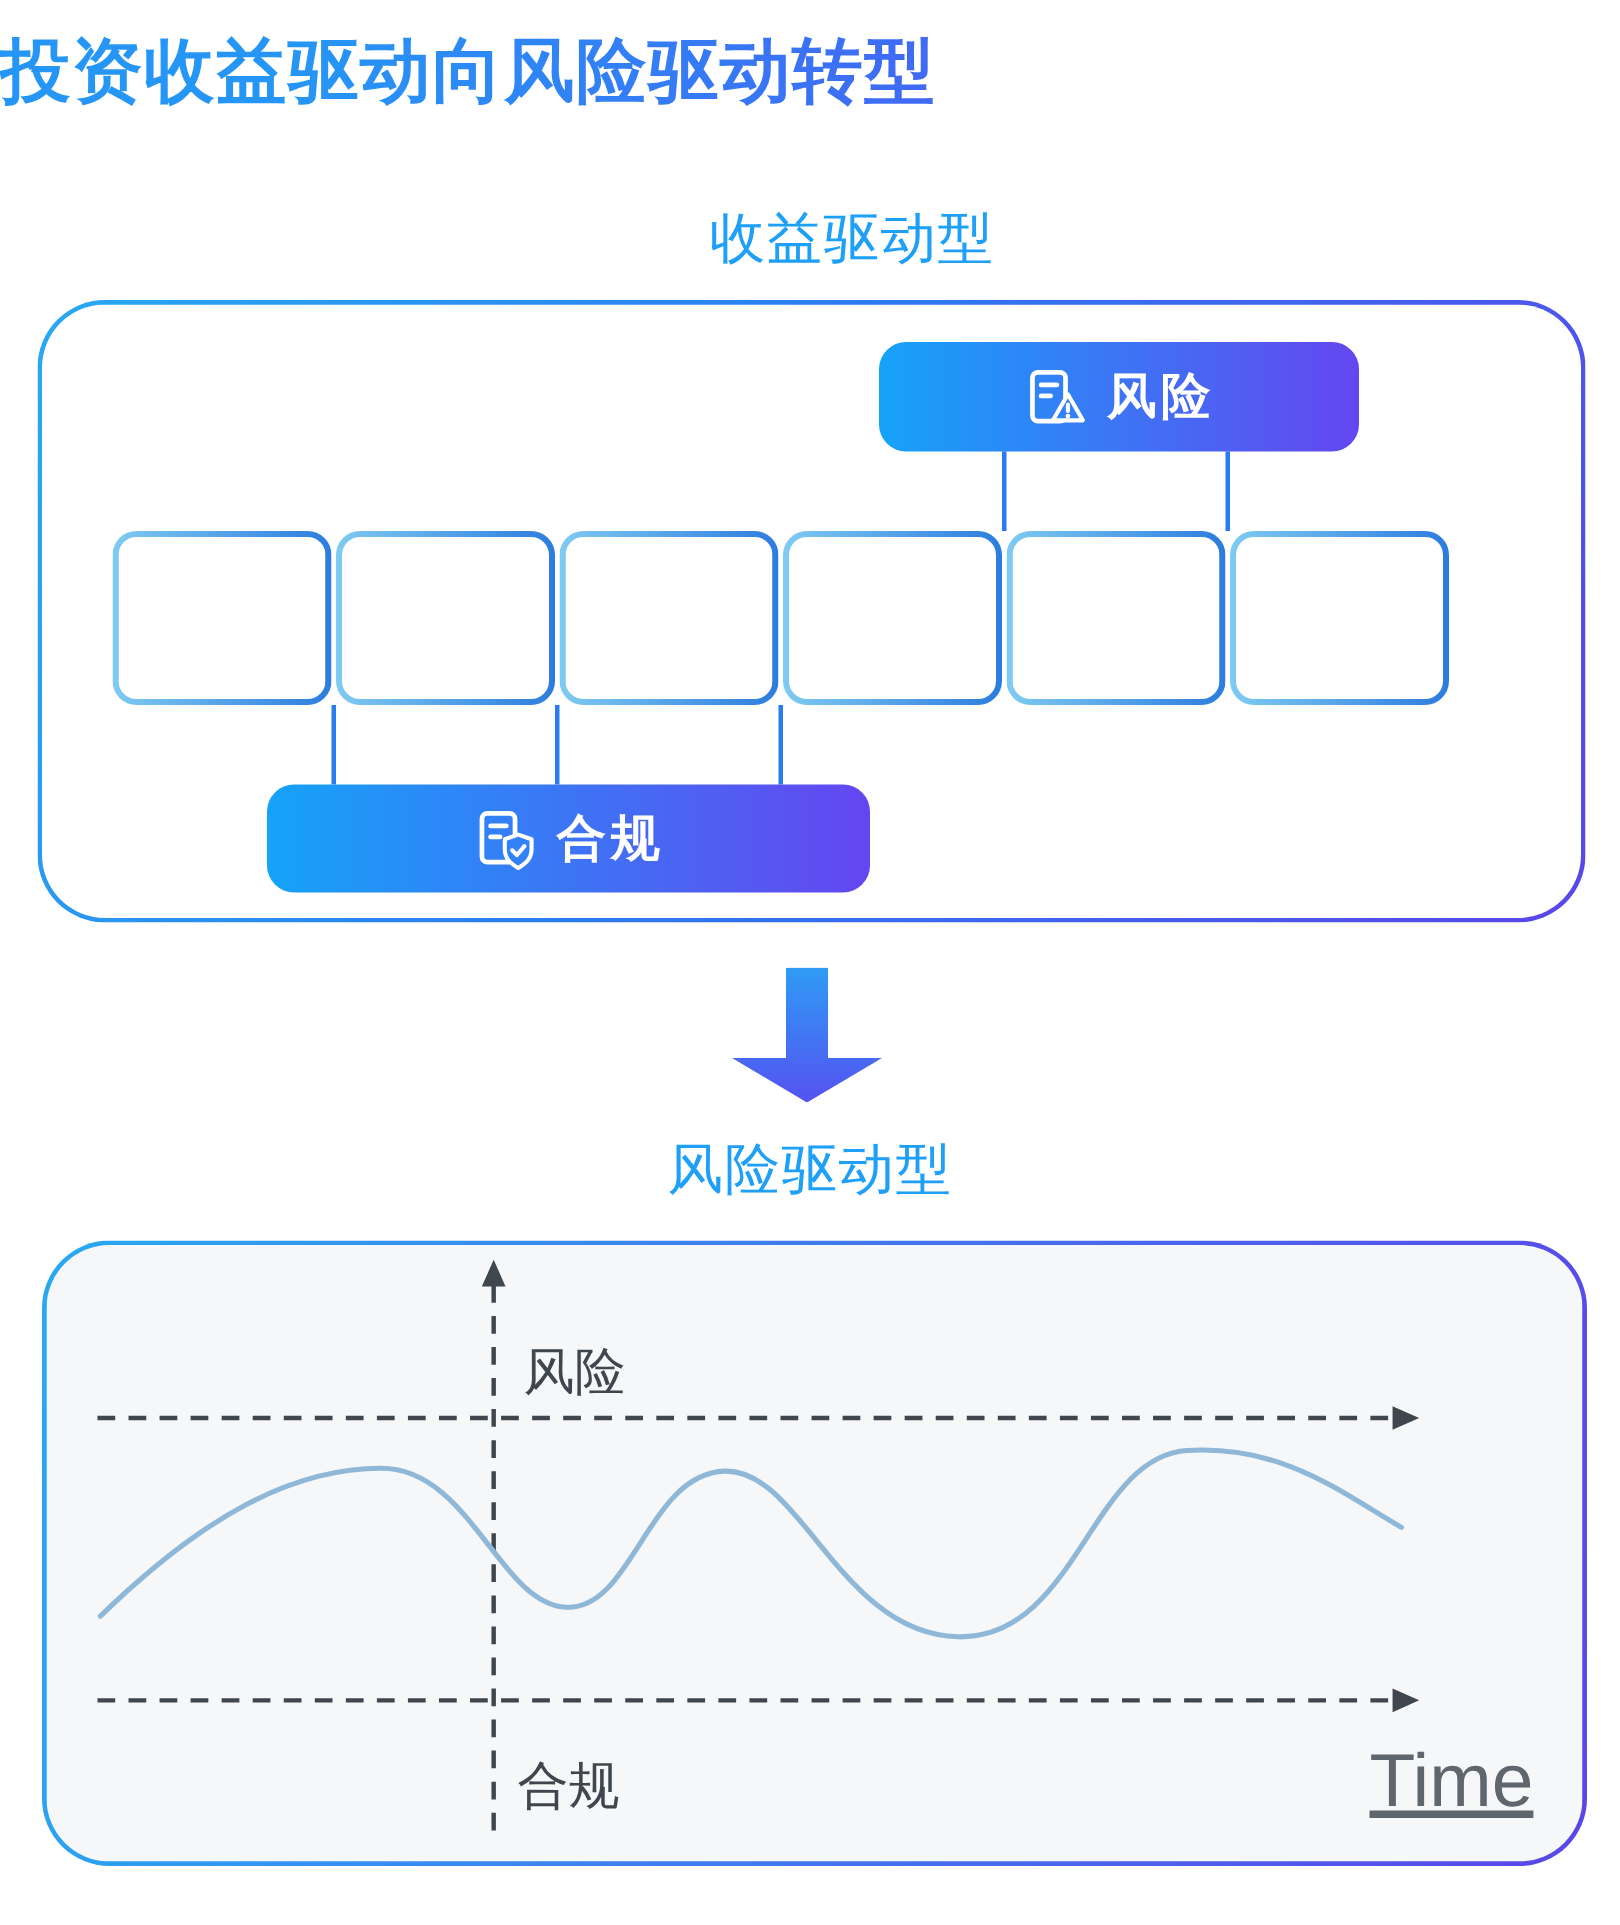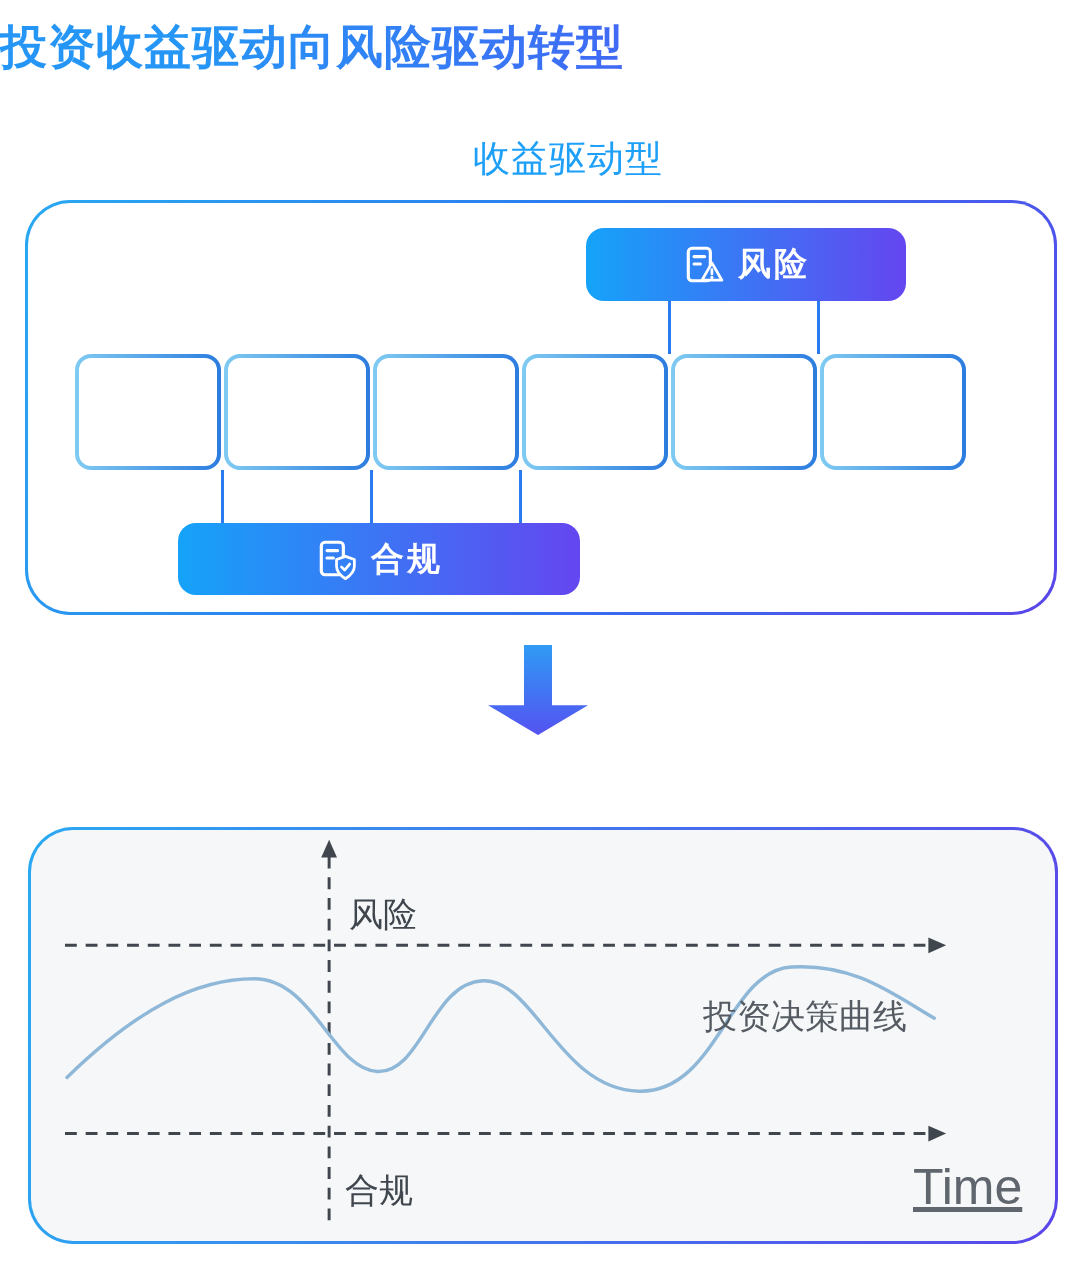--- a/index.html
+++ b/index.html
@@ -117,20 +117,21 @@
           <path d="M29 17.5 L37.5 20.5 V27 C37.5 33 33.5 36 29 38.8 C24.5 36 20.5 33 20.5 27 V20.5 Z" fill="#3381F7" stroke="#ffffff" stroke-width="2.6" stroke-linejoin="round"></path>
           <polyline points="25.2,27.5 28.2,30.5 33,24.8" stroke="#ffffff" stroke-width="2.6" fill="none" stroke-linecap="round" stroke-linejoin="round"></polyline>
         </svg>
       </span>
       <span>合规</span>
     </div>
   </div>
 
   <div class="down-arrow"></div>
 
+  <div class="subtitle sub-bottom">风险驱动型</div>
 
   <div class="container-bottom">
     <svg class="chart-svg" viewBox="0 0 1030 417">
 
       <line x1="298" y1="27" x2="298" y2="403" stroke="#3F464D" stroke-width="3" stroke-dasharray="12 9"></line>
       <polygon points="298,10 290,28 306,28" fill="#3F464D"></polygon>
 
       <line x1="30" y1="117" x2="904" y2="117" stroke="#3F464D" stroke-width="3" stroke-dasharray="12 9"></line>
       <polygon points="906,109 924,117 906,125" fill="#3F464D"></polygon>
 
@@ -141,16 +142,15 @@
                C 102 183, 162 151, 222 151
                C 282 151, 302 243, 347 245
                C 392 247, 402 155, 454 153
                C 506 151, 532 263, 612 265
                C 692 267, 702 143, 767 139
                C 832 135, 872 168, 912 191" fill="none" stroke="#8FB8D8" stroke-width="3.5" stroke-linecap="round"></path>
     </svg>
     <div class="lbl lbl-risk">风险</div>
     <div class="lbl lbl-comp">合规</div>
     <div class="lbl lbl-time">Time</div>
-    <div class="lbl lbl-curve">投资决策曲线</div>
   </div>
 
 </div>
 
 </body></html>

